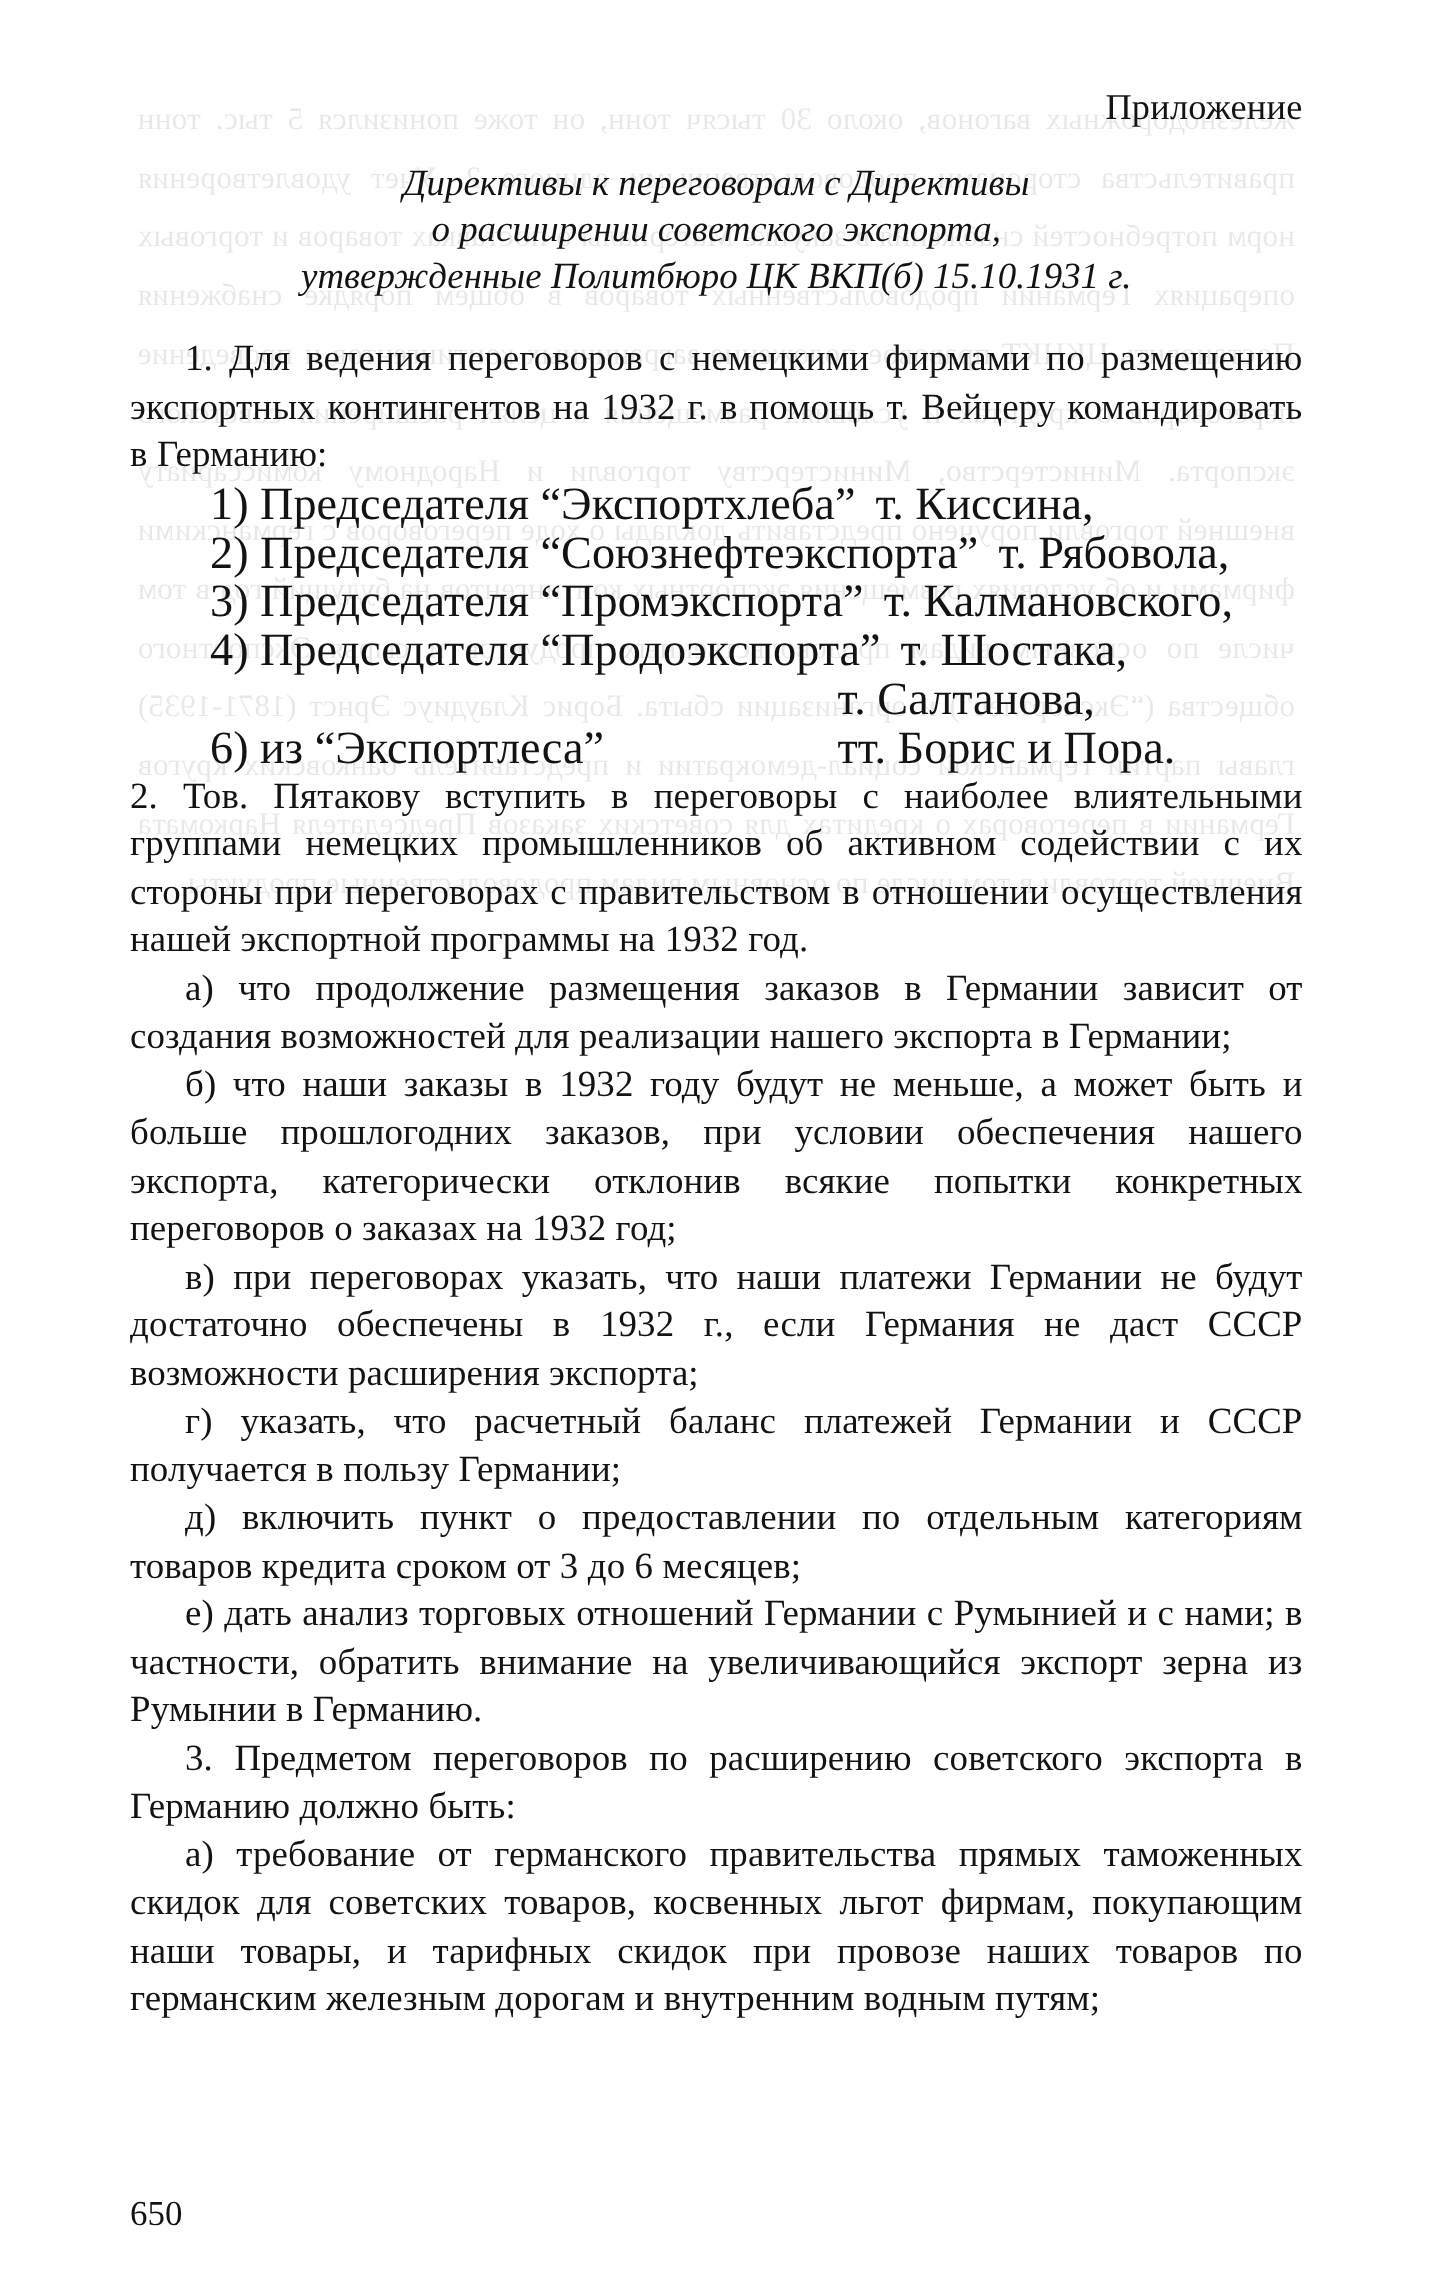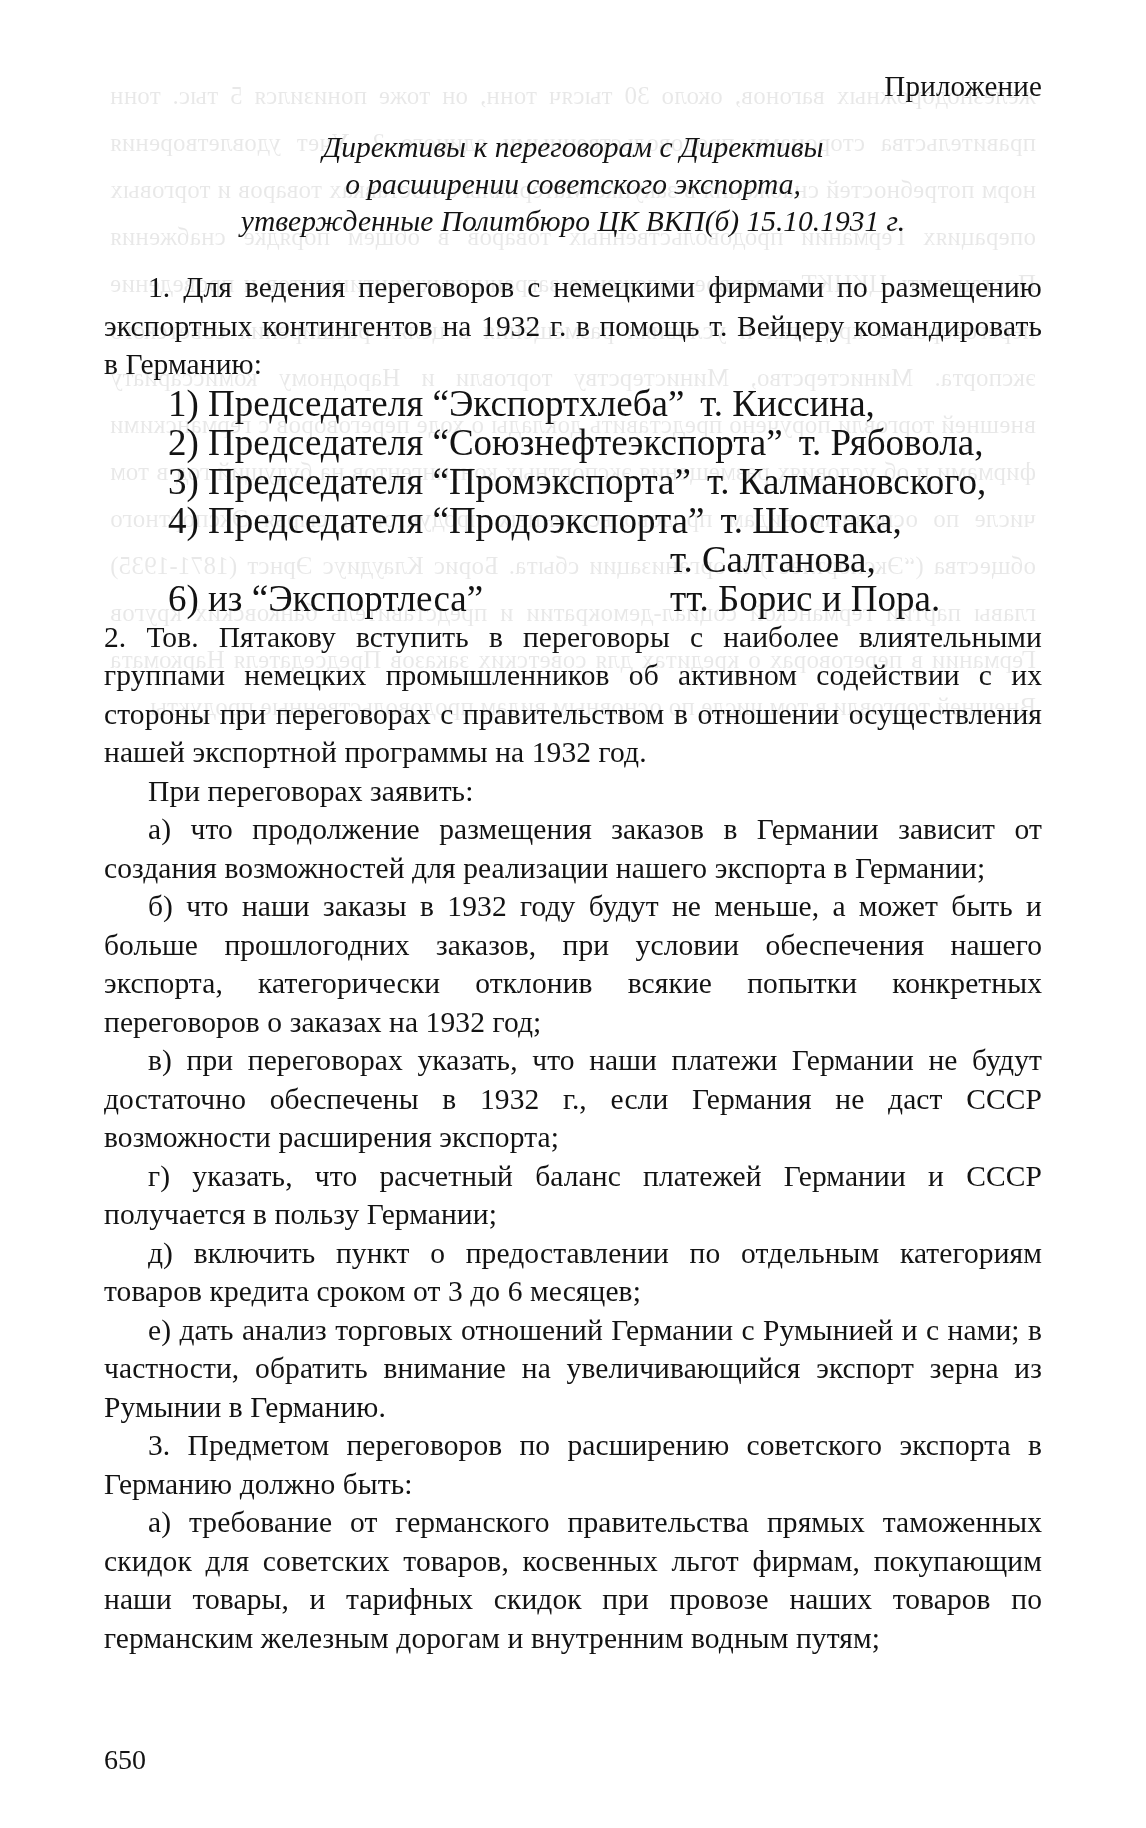--- a/index.html
+++ b/index.html
@@ -83,21 +83,21 @@
   .list li .l-text { white-space: nowrap; }
   .list li .l-name {
     margin-left: auto;
     width: 372px;
     text-align: left;
     white-space: nowrap;
   }
   .page-number {
     position: absolute;
     left: 104px;
-    bottom: 52px;
+    bottom: 40px;
     font-size: 28px;
     z-index: 2;
   }
 </style>
 </head>
 <body>
 
 <div class="page">
 
   <div class="bleed">железнодорожных вагонов, около 30 тысяч тонн, он тоже понизился 5 тыс. тонн правительства сторонами продовольственными единого 2. Учет удовлетворения норм потребностей снабжения в закупке Материалы о поставках товаров и торговых операциях Германии продовольственных товаров в общем порядке снабжения Постановить ЦКНКТ правовое положение заграничных контингентов и проведение переговоров о кредитах и условиях размещения в целях расширения советского экспорта. Министерство, Министерству торговли и Народному комиссариату внешней торговли поручено представить доклады о ходе переговоров с германскими фирмами и об условиях размещения экспортных контингентов на будущий год в том числе по основным видам продовольственных продуктов и сырья Экспортного общества (“Экспортлес”) и организации сбыта. Борис Клаудиус Эрнст (1871-1935) главы партии германской социал-демократии и представитель банковских кругов Германии в переговорах о кредитах для советских заказов Председателя Наркомата Внешней торговли в том числе по основным видам продовольственные продукты</div>
@@ -134,21 +134,20 @@
       <li>
         <span class="l-name">т. Салтанова,</span>
       </li>
       <li>
         <span class="l-text">6) из “Экспортлеса”</span>
         <span class="l-name">тт. Борис и Пора.</span>
       </li>
     </ul>
 
     <p class="para nohang">2. Тов. Пятакову вступить в переговоры с наиболее влиятельными группами немецких промышленников об активном содействии с их стороны при переговорах с правительством в отношении осуществления нашей экспортной программы на 1932 год.</p>
-    <p class="para">При переговорах заявить:</p>
     <p class="para">а) что продолжение размещения заказов в Германии зависит от создания возможностей для реализации нашего экспорта в Германии;</p>
     <p class="para">б) что наши заказы в 1932 году будут не меньше, а может быть и больше прошлогодних заказов, при условии обеспечения нашего экспорта, категорически отклонив всякие попытки конкретных переговоров о заказах на 1932 год;</p>
     <p class="para">в) при переговорах указать, что наши платежи Германии не будут достаточно обеспечены в 1932 г., если Германия не даст СССР возможности расширения экспорта;</p>
     <p class="para">г) указать, что расчетный баланс платежей Германии и СССР получается в пользу Германии;</p>
     <p class="para">д) включить пункт о предоставлении по отдельным категориям товаров кредита сроком от 3 до 6 месяцев;</p>
     <p class="para">е) дать анализ торговых отношений Германии с Румынией и с нами; в частности, обратить внимание на увеличивающийся экспорт зерна из Румынии в Германию.</p>
     <p class="para">3. Предметом переговоров по расширению советского экспорта в Германию должно быть:</p>
     <p class="para">а) требование от германского правительства прямых таможенных скидок для советских товаров, косвенных льгот фирмам, покупающим наши товары, и тарифных скидок при провозе наших товаров по германским железным дорогам и внутренним водным путям;</p>
 
   </div>

